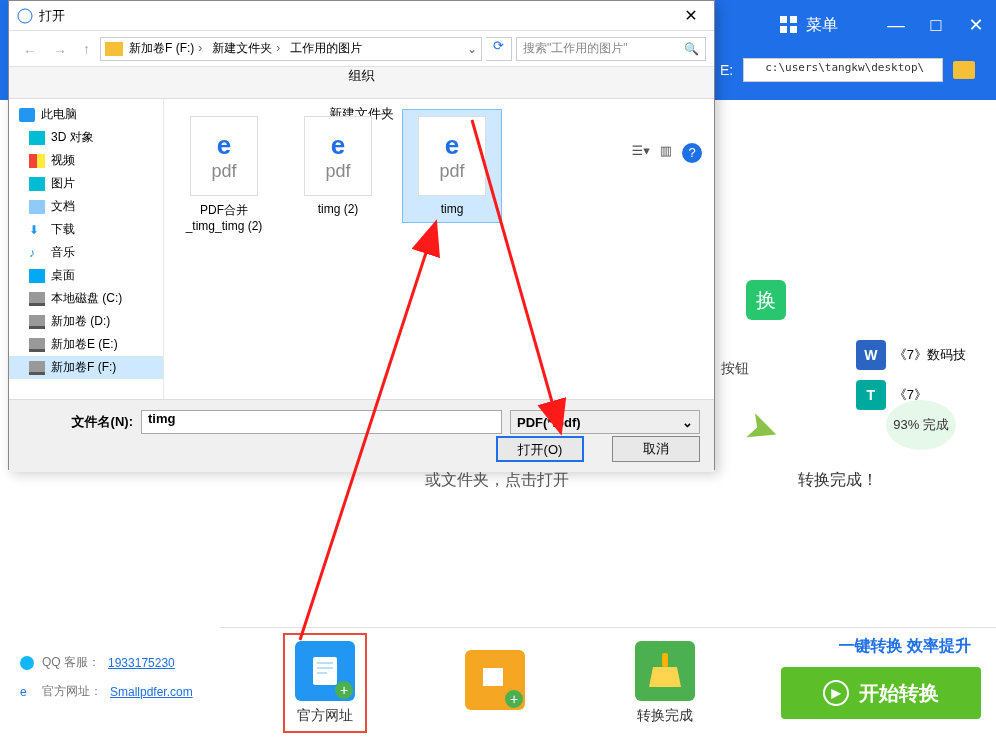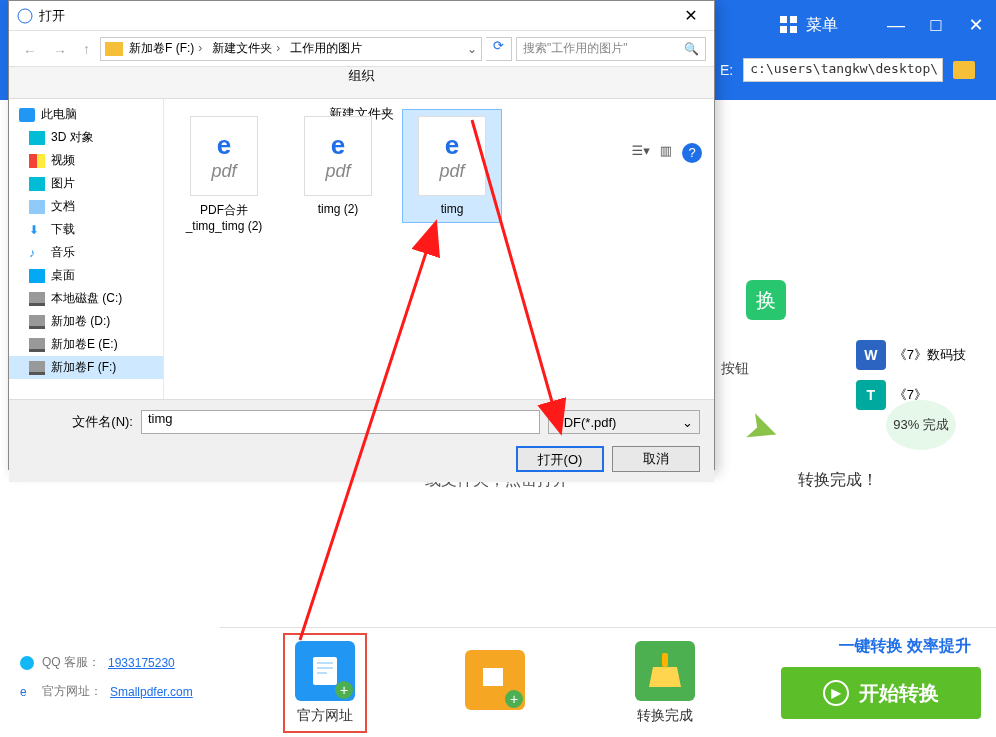--- a/index.html
+++ b/index.html
@@ -6,21 +6,21 @@
 body { font-family: "Microsoft YaHei", "Segoe UI", sans-serif; font-size: 13px; background: #fff; width: 996px; height: 737px; overflow: hidden; position: relative; }
 
 
 .app-header { position: absolute; left: 0; top: 0; right: 0; height: 100px; background: #1f6fe8; color: #fff; }
 .app-titlebar { display: flex; align-items: center; height: 50px; padding-left: 780px; }
 .app-titlebar .menu-btn { display: flex; align-items: center; gap: 8px; font-size: 16px; }
 .app-titlebar .gap { flex: 1; }
 .app-titlebar .win-btn { width: 40px; height: 40px; display: flex; align-items: center; justify-content: center; font-size: 18px; }
 .app-pathbar { display: flex; align-items: center; gap: 10px; height: 40px; padding-left: 720px; }
 .app-pathbar .lbl { font-size: 14px; }
-.app-pathbar .path-input { background: #fff; color: #333; width: 200px; height: 24px; border: 1px solid #ccc; padding: 2px 6px; font-family: monospace; font-size: 13px; }
+.app-pathbar .path-input { background: #fff; color: #333; width: 200px; height: 24px; border: 1px solid #ccc; padding: 2px 21px; font-family: monospace; font-size: 11px; }
 .app-pathbar .folder-icon { width: 22px; height: 18px; background: #f5c037; border-radius: 2px; }
 .app-columns { display: flex; height: 40px; align-items: center; padding-right: 20px; }
 .app-columns .spacer { flex: 1; }
 .app-columns .col { width: 60px; text-align: center; font-size: 14px; }
 
 
 .app-body { position: absolute; top: 100px; left: 0; right: 0; bottom: 0; background: #fff; }
 .app-body .hint-text { position: absolute; left: 425px; top: 370px; font-size: 16px; color: #555; }
 .right-area { position: absolute; right: 20px; top: 150px; width: 240px; }
 .swap-icon { position: absolute; left: 10px; top: 30px; width: 40px; height: 40px; background: #28c76f; border-radius: 6px; color: #fff; text-align: center; line-height: 40px; font-size: 20px; }
@@ -85,28 +85,28 @@
 .ic-dl { color: #2196f3; }
 .ic-music { color: #2196f3; }
 .ic-desk { background: #03a9f4; }
 .ic-disk { background: #999; border-bottom: 3px solid #555; height: 10px; }
 
 .dlg-files { flex: 1; padding: 10px; display: flex; align-items: flex-start; gap: 14px; position: relative; }
 .file-item { width: 100px; text-align: center; font-size: 12px; padding: 6px; border: 1px solid transparent; }
 .file-item.selected { background: #cde8ff; border: 1px solid #7abfff; }
 .file-item .pdf-icon { width: 68px; height: 80px; margin: 0 auto 6px; background: #fff; border: 1px solid #ddd; display: flex; flex-direction: column; align-items: center; justify-content: center; }
 .file-item .pdf-icon .e { color: #1f6fe8; font-size: 26px; font-weight: bold; }
-.file-item .pdf-icon .pdf { color: #888; font-size: 18px; font-style: italic; }
+.file-item .pdf-icon .pdf { color: #888; font-size: 18px; }
 
 .dlg-bottom { background: #f0f0f0; border-top: 1px solid #ddd; padding: 10px 14px; }
-.dlg-bottom .row { display: flex; align-items: center; gap: 8px; }
+.dlg-bottom .row { display: flex; align-items: center; gap: 8px; font-weight: bold; }
 .dlg-bottom .lbl { font-size: 13px; width: 110px; text-align: right; }
 .dlg-bottom .fname { flex: 1; height: 24px; border: 1px solid #aaa; padding: 0 6px; background: #fff; }
-.dlg-bottom .ftype { width: 152px; height: 24px; border: 1px solid #aaa; padding: 0 6px; background: #eee; display: flex; align-items: center; justify-content: space-between; }
-.dlg-bottom .btns { display: flex; justify-content: flex-end; gap: 8px; margin-top: 12px; }
+.dlg-bottom .ftype { width: 190px; height: 24px; border: 1px solid #aaa; padding: 0 6px; background: #eee; display: flex; align-items: center; justify-content: space-between; }
+.dlg-bottom .btns { display: flex; justify-content: flex-end; gap: 28px; margin-top: 2px; }
 .dlg-bottom .btn { width: 88px; height: 26px; border: 1px solid #888; background: #e8e8e8; text-align: center; line-height: 24px; font-size: 13px; }
 .dlg-bottom .btn.primary { border: 2px solid #1f6fe8; background: #e8e8e8; }
 
 
 .arrow-line { position: absolute; pointer-events: none; }
 </style>
 </head>
 <body>
 
 <div class="app-header">

